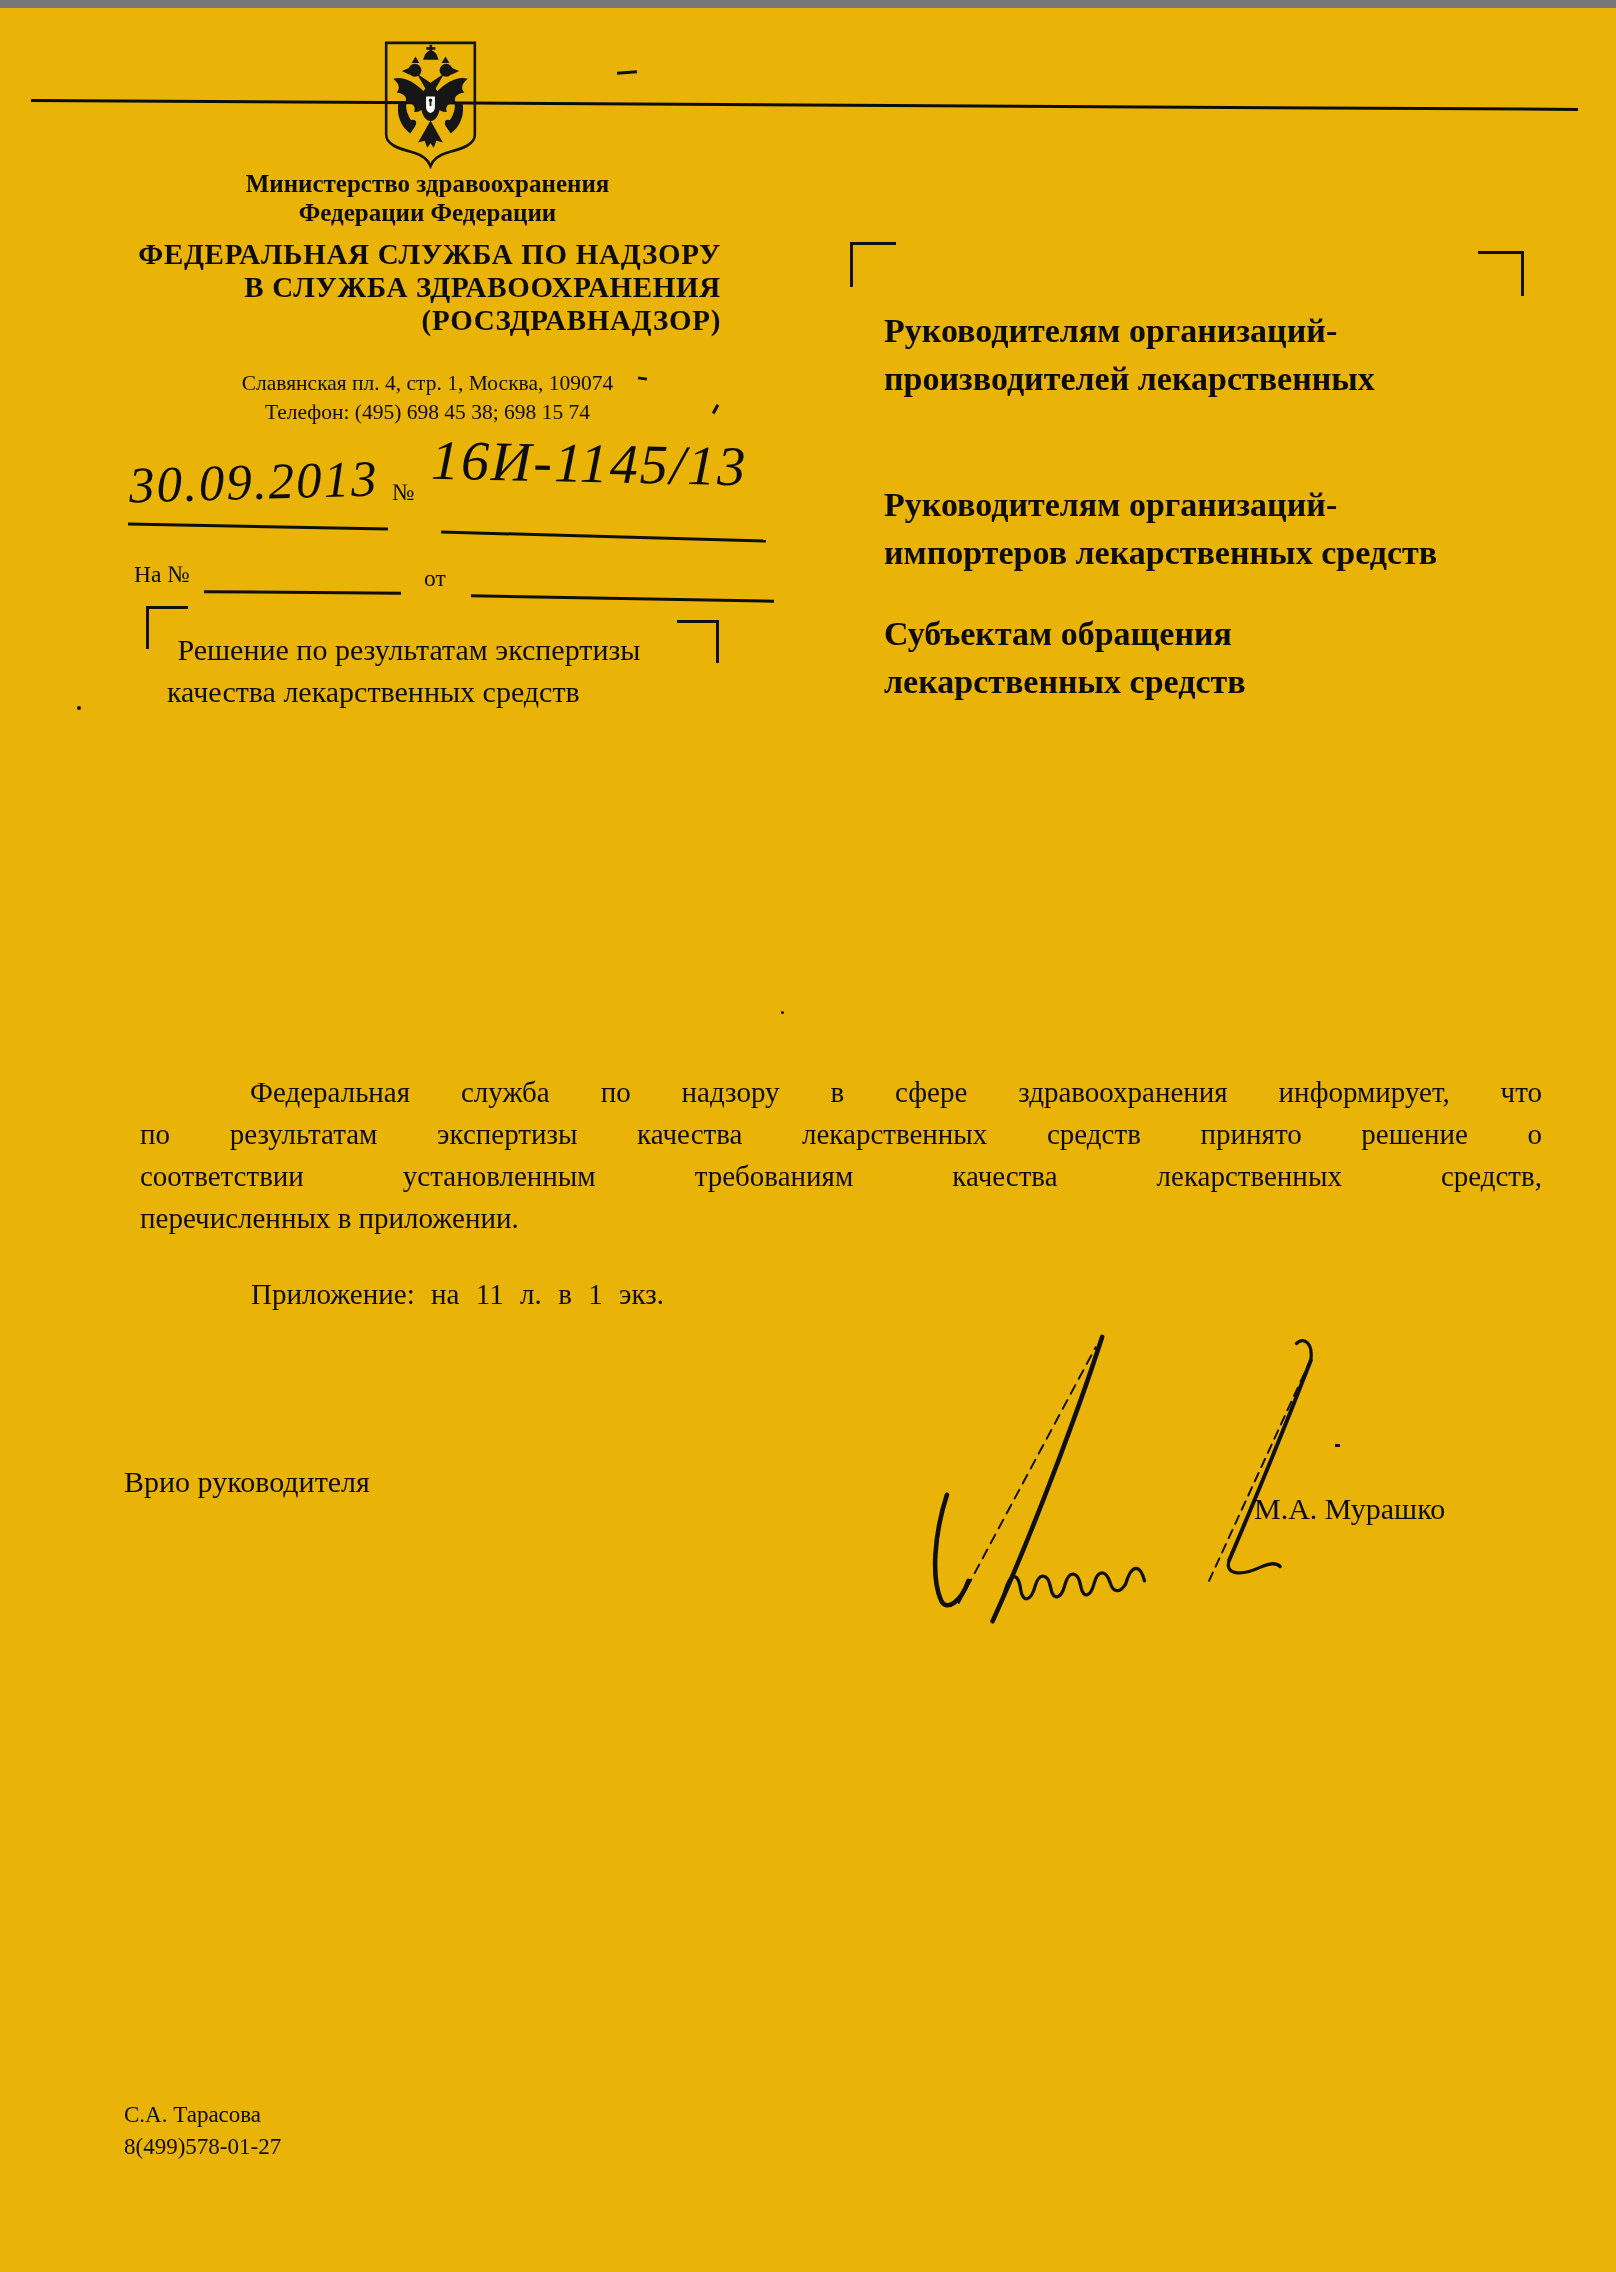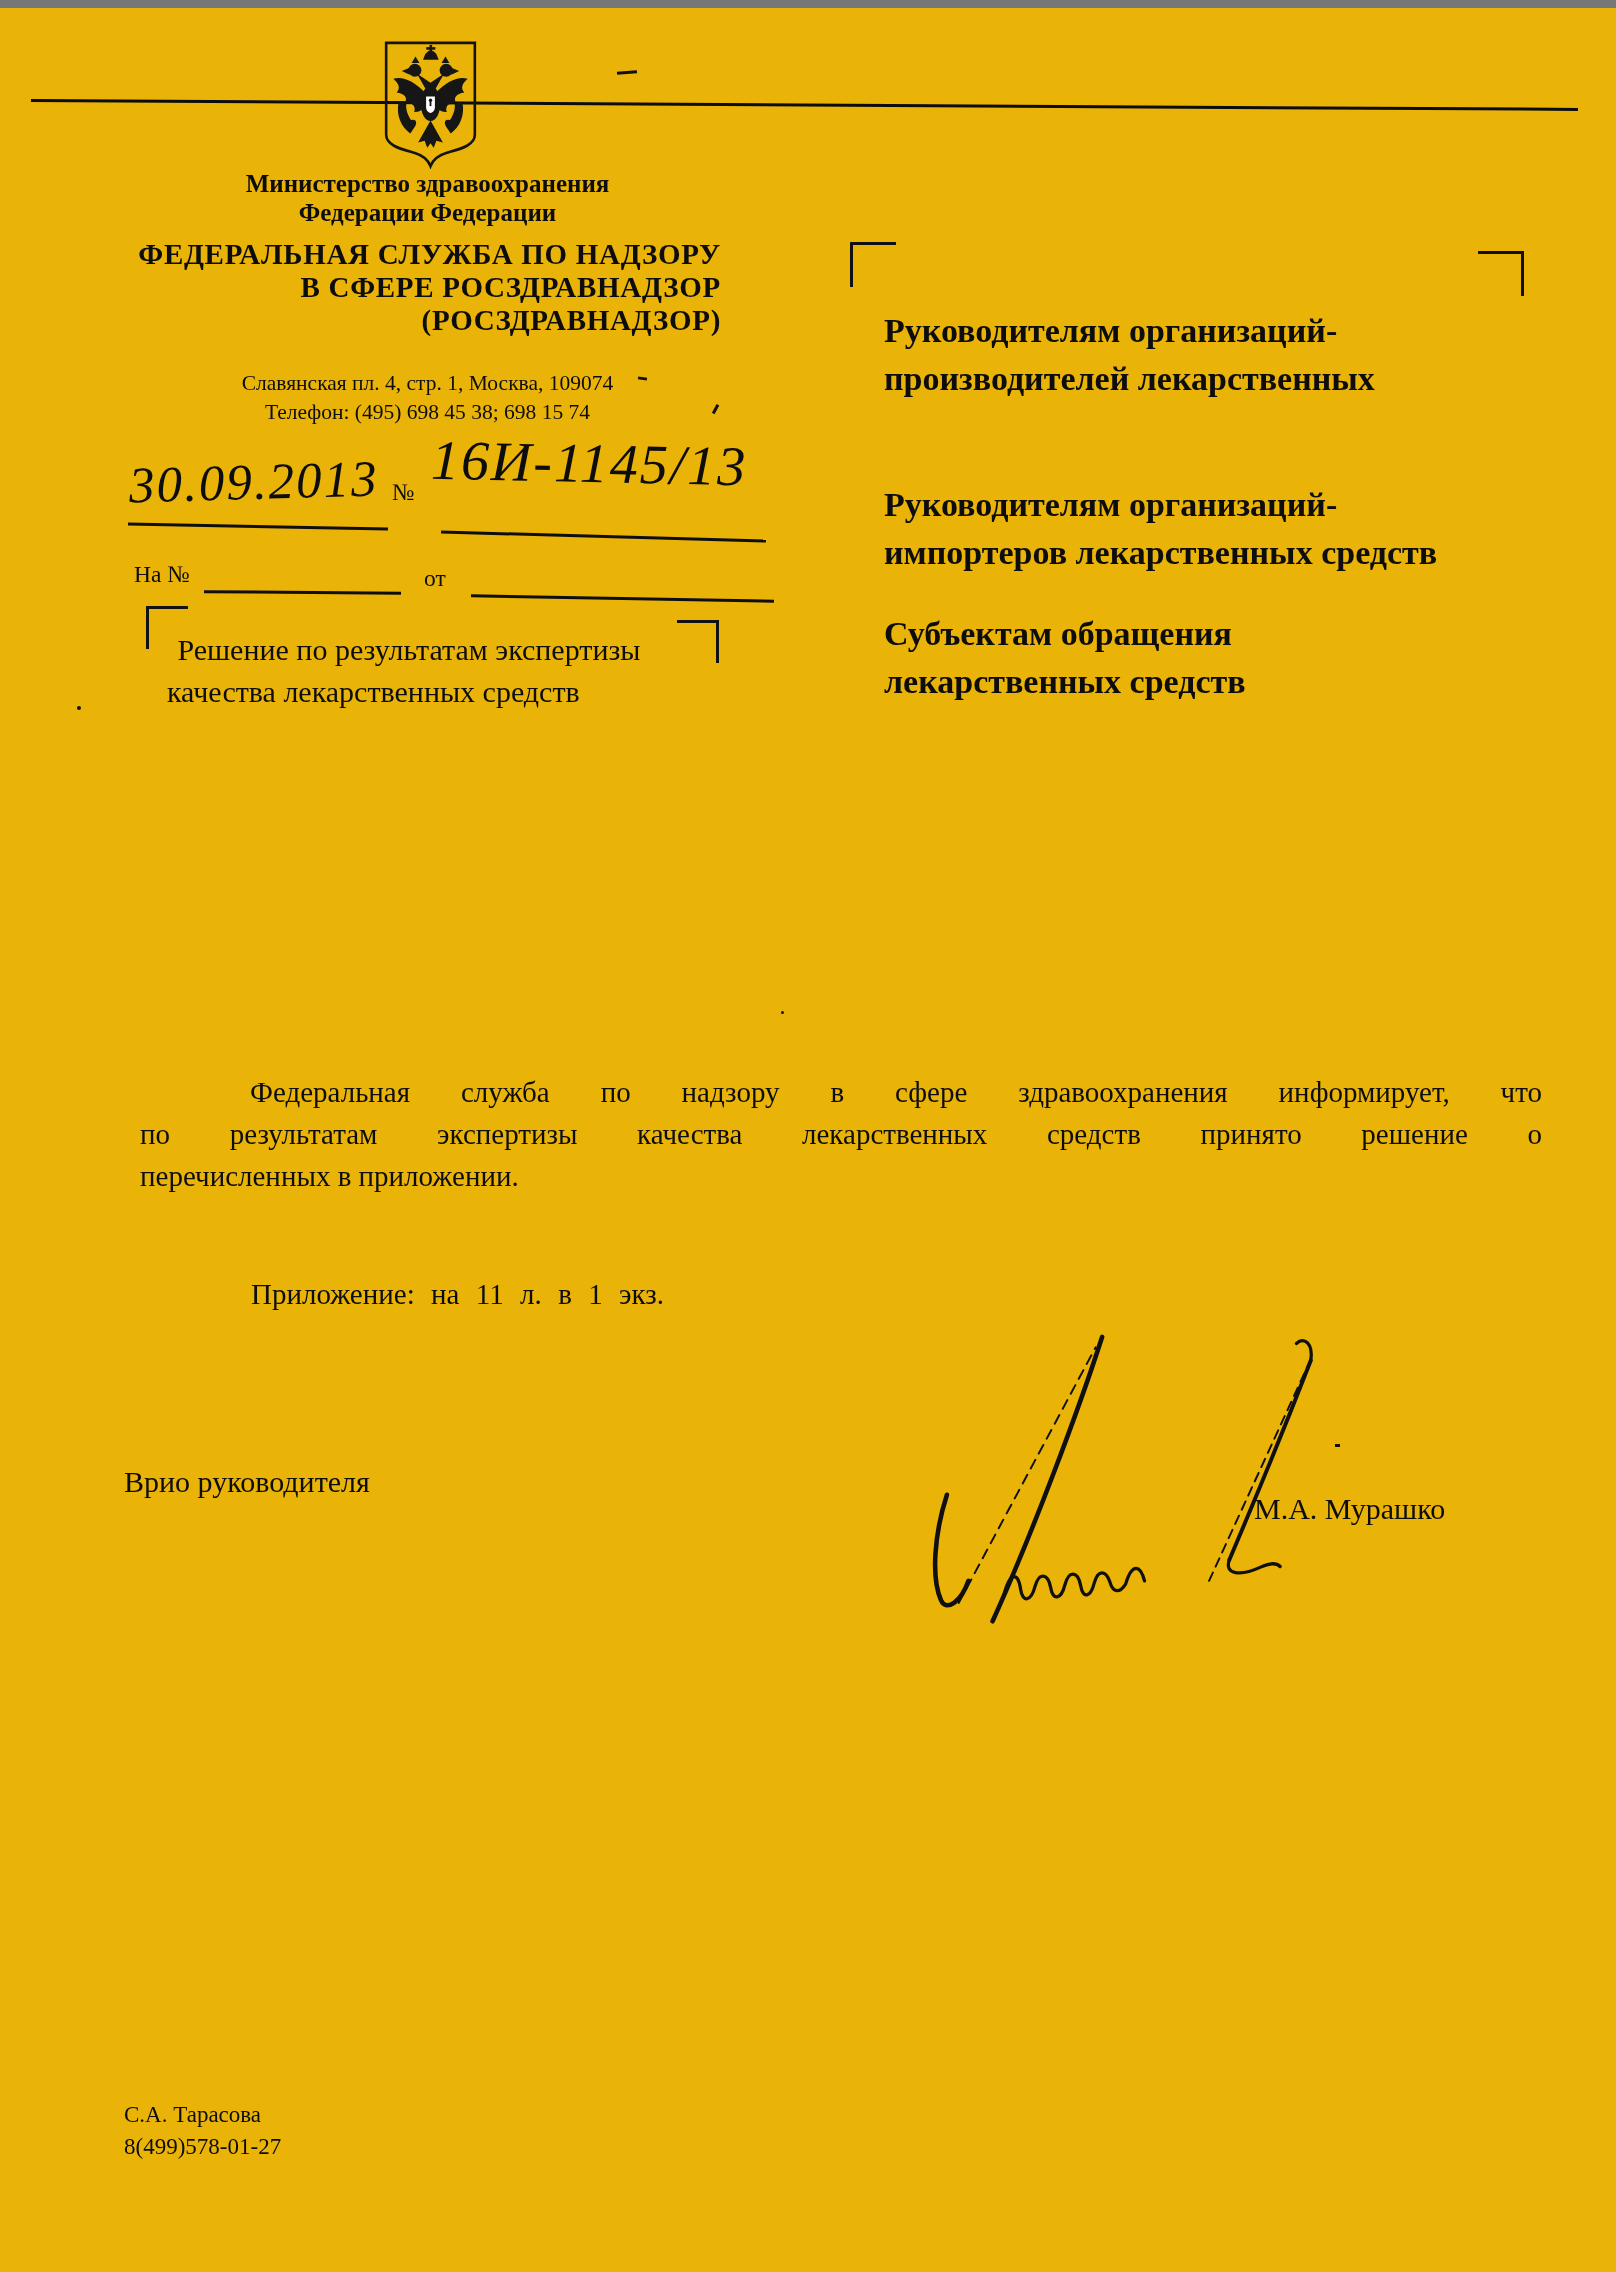--- a/index.html
+++ b/index.html
@@ -123,21 +123,21 @@
     </svg>
   </div>
 
   <div class="abs lh-col ministry">
     <div>Министерство здравоохранения</div>
     <div>Федерации Федерации</div>
   </div>
 
   <div class="abs lh-col service">
     <div>ФЕДЕРАЛЬНАЯ СЛУЖБА ПО НАДЗОРУ</div>
-    <div>В СФЕРЕ РОСЗДРАВНАДЗОР</div>
+    <div>В СЛУЖБА ЗДРАВООХРАНЕНИЯ</div>
     <div>(РОСЗДРАВНАДЗОР)</div>
   </div>
 
   <div class="abs lh-col address-line">Славянская пл. 4, стр. 1, Москва, 109074</div>
   <div class="abs lh-col phone-line">Телефон: (495) 698 45 38; 698 15 74</div>
 
   <div class="abs hw hw-date">30.09.2013</div>
   <div class="abs no-sign">№</div>
   <div class="abs hw hw-number">16И-1145/13</div>
   <div class="abs u-line u-date"></div>
@@ -167,20 +167,21 @@
     <div>импортеров лекарственных средств</div>
   </div>
   <div class="abs addr-col addr-g3">
     <div>Субъектам обращения</div>
     <div>лекарственных средств</div>
   </div>
 
   <div class="abs body-par">
     <div class="jline first">Федеральная служба по надзору в сфере здравоохранения информирует, что</div>
     <div class="jline">по результатам экспертизы качества лекарственных средств принято решение о</div>
+    <div class="jline">соответствии установленным требованиям качества лекарственных средств,</div>
     <div class="lastline">перечисленных в приложении.</div>
   </div>
 
   <div class="abs attachment">Приложение: на 11 л. в 1 экз.</div>
 
   <div class="abs signer-position">Врио руководителя</div>
 
   <div class="abs signature-svg">
     <svg viewBox="0 0 620 480" width="405" height="313" fill="none" stroke="#101010" stroke-linecap="round">
       <path d="M 30,268 C 10,330 6,396 21,430 C 29,448 52,432 63,400" stroke-width="7"></path>

